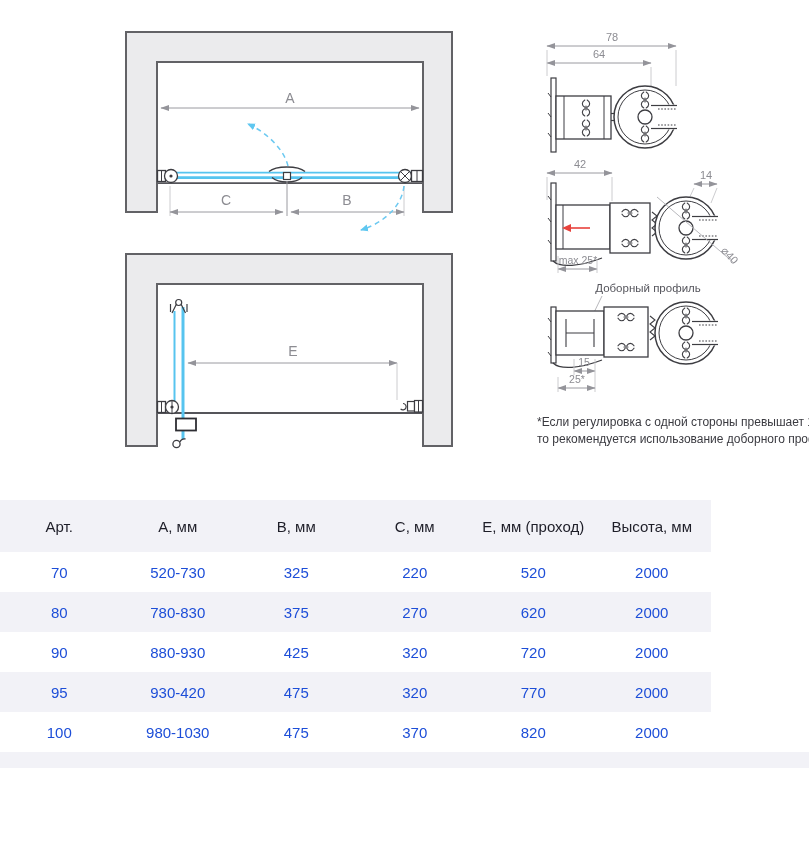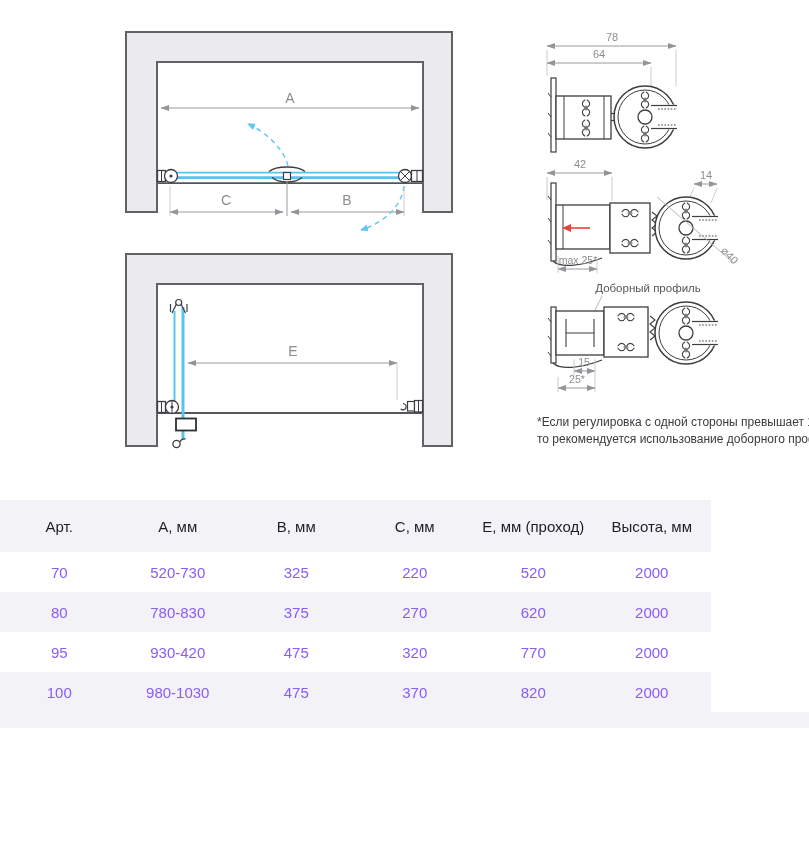--- a/index.html
+++ b/index.html
@@ -7,21 +7,21 @@
   .page{width:809px;height:848px;position:relative;background:#fff;}
   svg{display:block;}
   svg text{font-family:"Liberation Sans","DejaVu Sans",sans-serif;}
   .dim-label{fill:#8c8c92;font-size:14px;}
   .dim-num{fill:#8c8c92;font-size:11px;}
   .dim-small{fill:#8c8c92;font-size:10.5px;}
   .profile-label{fill:#55555c;font-size:11.5px;}
   .note-text{fill:#3a3a40;font-size:12px;}
   table.spec{width:711px;border-collapse:collapse;table-layout:fixed;margin-top:10px;}
   table.spec th,table.spec td{font-weight:normal;text-align:center;padding:0;
-    font-size:15px;color:#8b5cf6;}
+    font-size:15px;color:#1d4ed8;}
   table.spec thead th{height:52px;background:#f2f2f7;color:#1e1e28;}
   table.spec tbody td{height:40px;background:#fff;}
   table.spec tbody tr:nth-child(even) td{background:#f2f2f7;}
   .bottom-strip{width:809px;height:16px;background:#f2f2f7;}
 </style>
 </head>
 <body>
 
 <div class="page">
 
@@ -298,20 +298,28 @@
     </tr>
     <tr>
       <td>80</td>
           <td>780-830</td>
           <td>375</td>
           <td>270</td>
           <td>620</td>
           <td>2000</td>
     </tr>
     <tr>
+      <td>90</td>
+          <td>880-930</td>
+          <td>425</td>
+          <td>320</td>
+          <td>720</td>
+          <td>2000</td>
+    </tr>
+    <tr>
       <td>95</td>
           <td>930-420</td>
           <td>475</td>
           <td>320</td>
           <td>770</td>
           <td>2000</td>
     </tr>
     <tr>
       <td>100</td>
           <td>980-1030</td>

